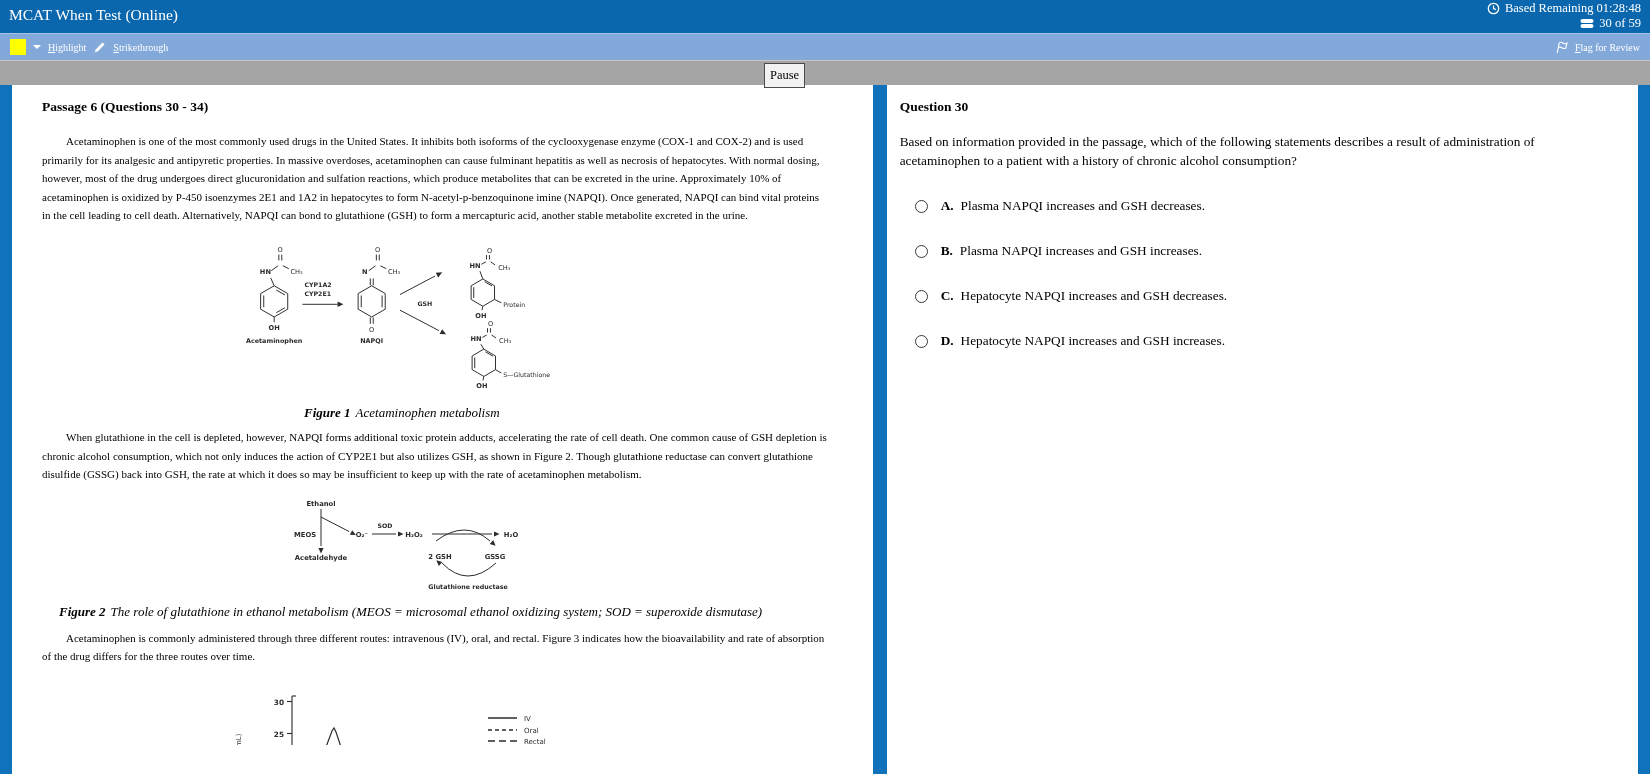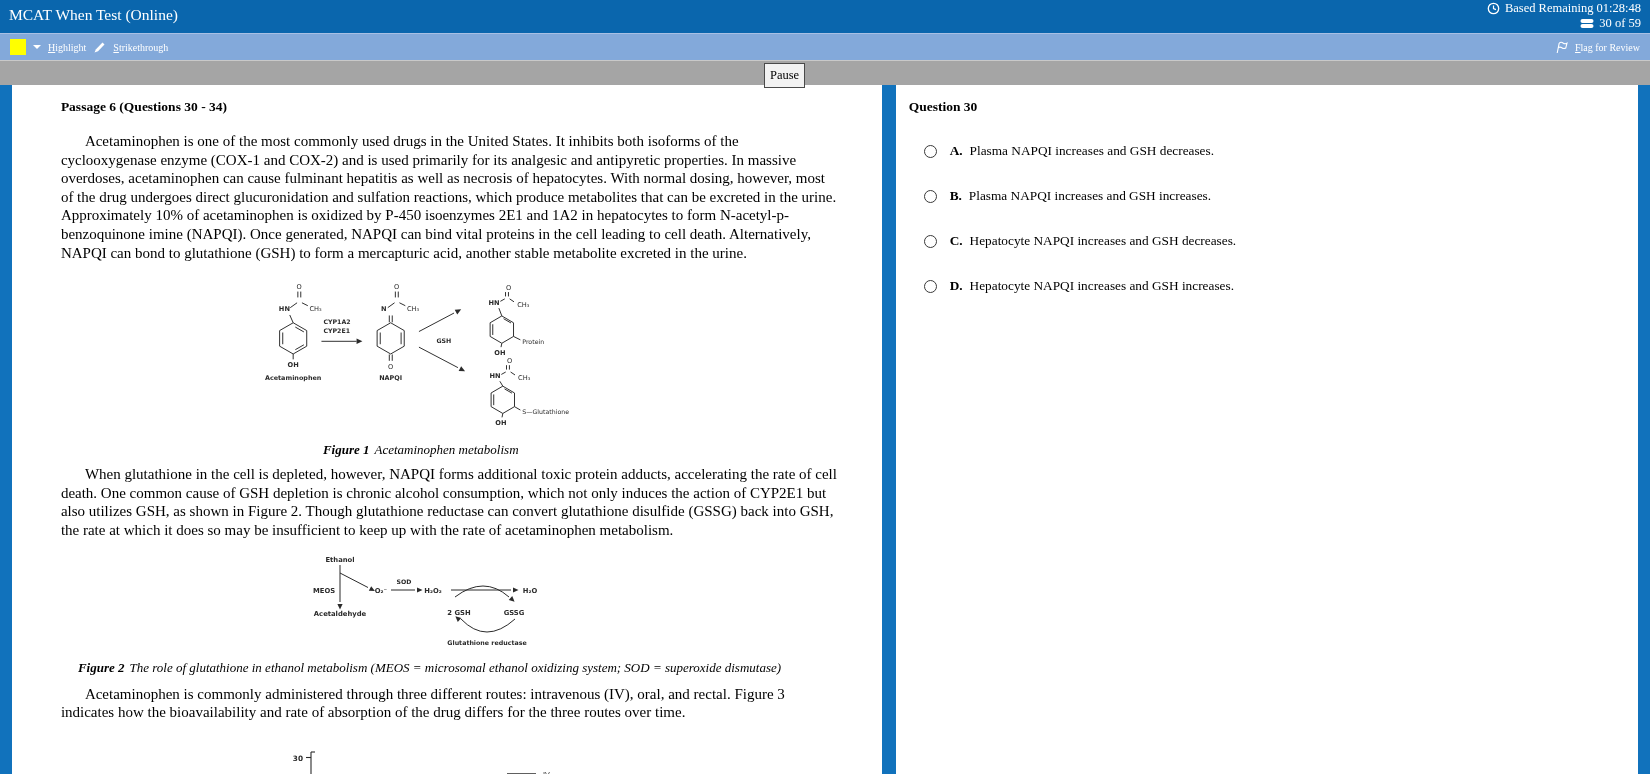--- a/index.html
+++ b/index.html
@@ -28,25 +28,25 @@
   .pause-btn { position:absolute; left:764px; top:2px; min-width:40px; height:25px;
                background:#f2f2f2; border:1px solid #4a4a4a; font-family:"Liberation Serif",serif;
                font-size:12.5px; padding:0 5px; }
 
   
   .content { display:flex; height:689px; }
   .edge-l { width:13px; background:#1172bc; }
   .edge-r { width:13px; background:#1172bc; }
   .divider { width:15px; background:#1172bc; }
   .panel { background:#fff; overflow:hidden; }
-  .panel-passage { width:925px; padding:14px 44px 0 30px;margin-left:19px; }
+  .panel-passage { width:925px; padding:14px 44px 0 30px; }
   .panel-question{ width:810px; padding:14px 20px 0 13px; }
 
   .section-title { font-weight:bold; font-size:13.5px; }
-  .para { font-size:15px; line-height:18.6px; text-indent:24px; }
+  .para { font-size:11px; line-height:18.6px; text-indent:24px; }
   #para1 { margin-top:17px; }
   #para2 { margin-top:7px; }
   #para3 { margin-top:9px; }
 
   .fig1-wrap { margin:9px 0 0 200px; width:312px; }
   .fig2-wrap { margin:11px 0 0 244px; width:280px; }
   .fig3-wrap { margin:9px 0 0 183px; width:340px; height:70px; }
   .fig-caption { font-size:13px; font-style:italic; }
   #cap1 { margin:3px 0 0 262px;font-family:Liberation Serif, serif; }
   #cap2 { margin:5px 0 0 17px; }
@@ -273,20 +273,21 @@
           <text x="299" y="69" font-size="7">Rectal</text>
         </g>
       </svg>
     </div>
   </section>
 
   <div class="divider"></div>
 
   <section class="panel panel-question">
     <div class="section-title">Question 30</div>
+    <p class="q-stem">Based on information provided in the passage, which of the following statements describes a result of administration of acetaminophen to a patient with a history of chronic alcohol consumption?</p>
 
     <div class="options">
       <div class="option">
         <span class="radio"></span>
         <span class="opt-letter">A.</span>
         <span class="opt-text">Plasma NAPQI increases and GSH decreases.</span>
       </div>
       <div class="option">
         <span class="radio"></span>
         <span class="opt-letter">B.</span>

